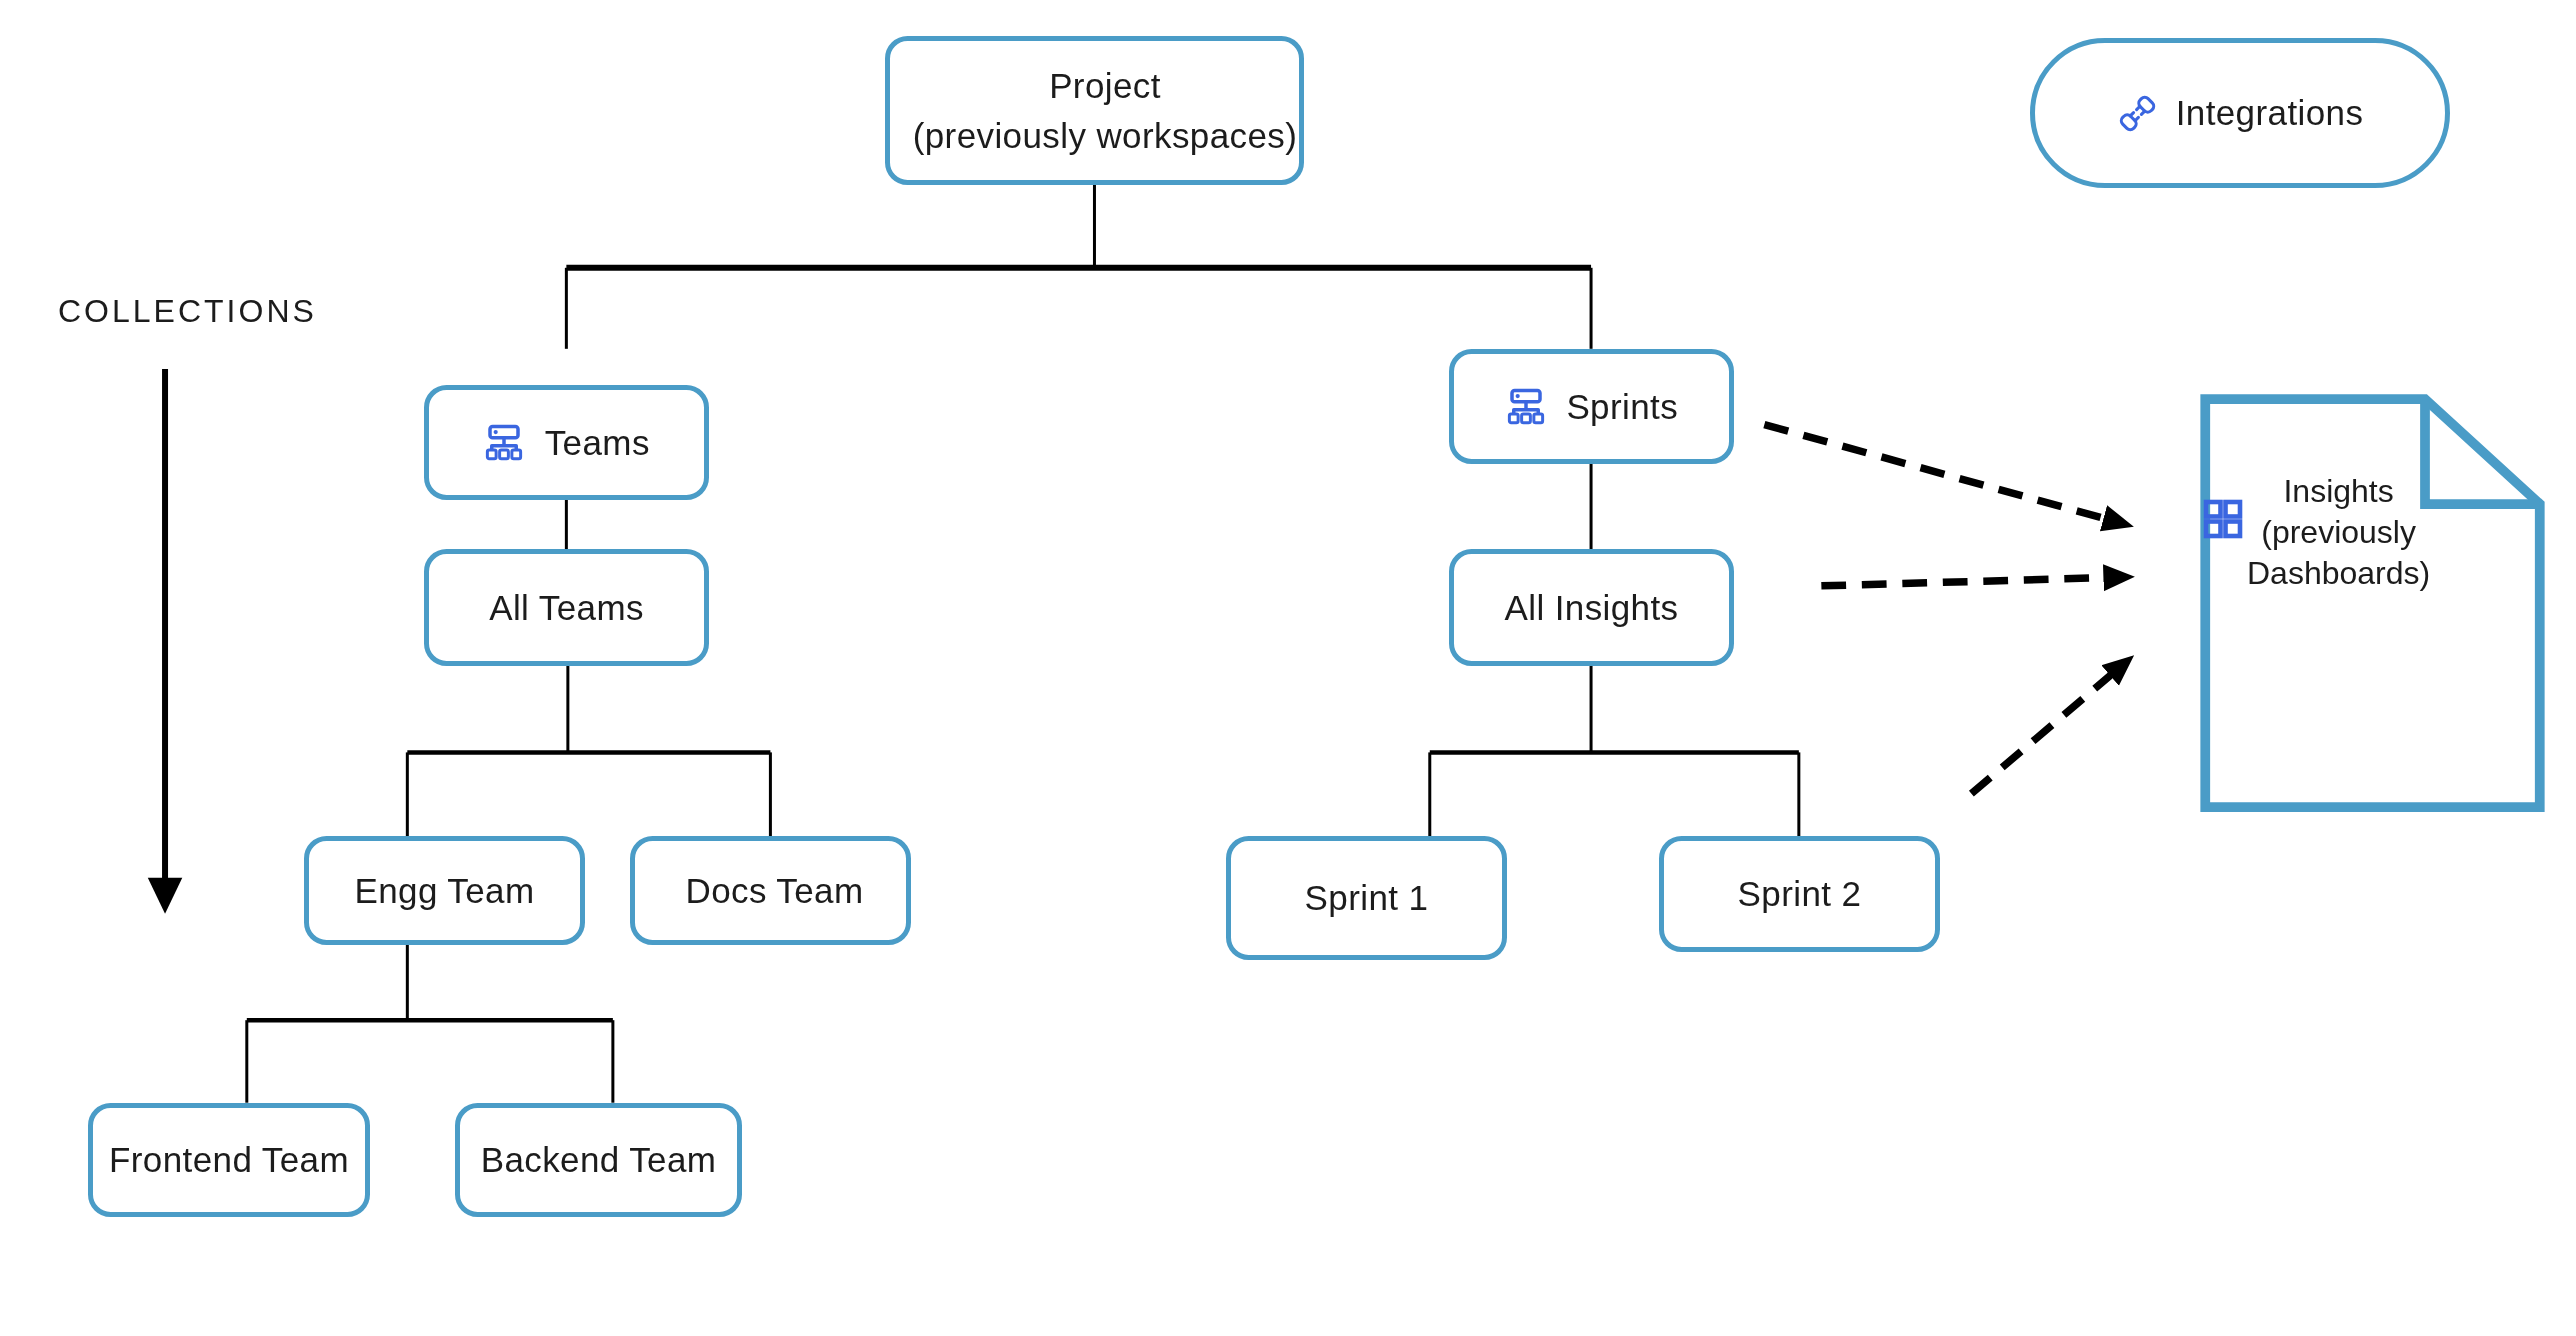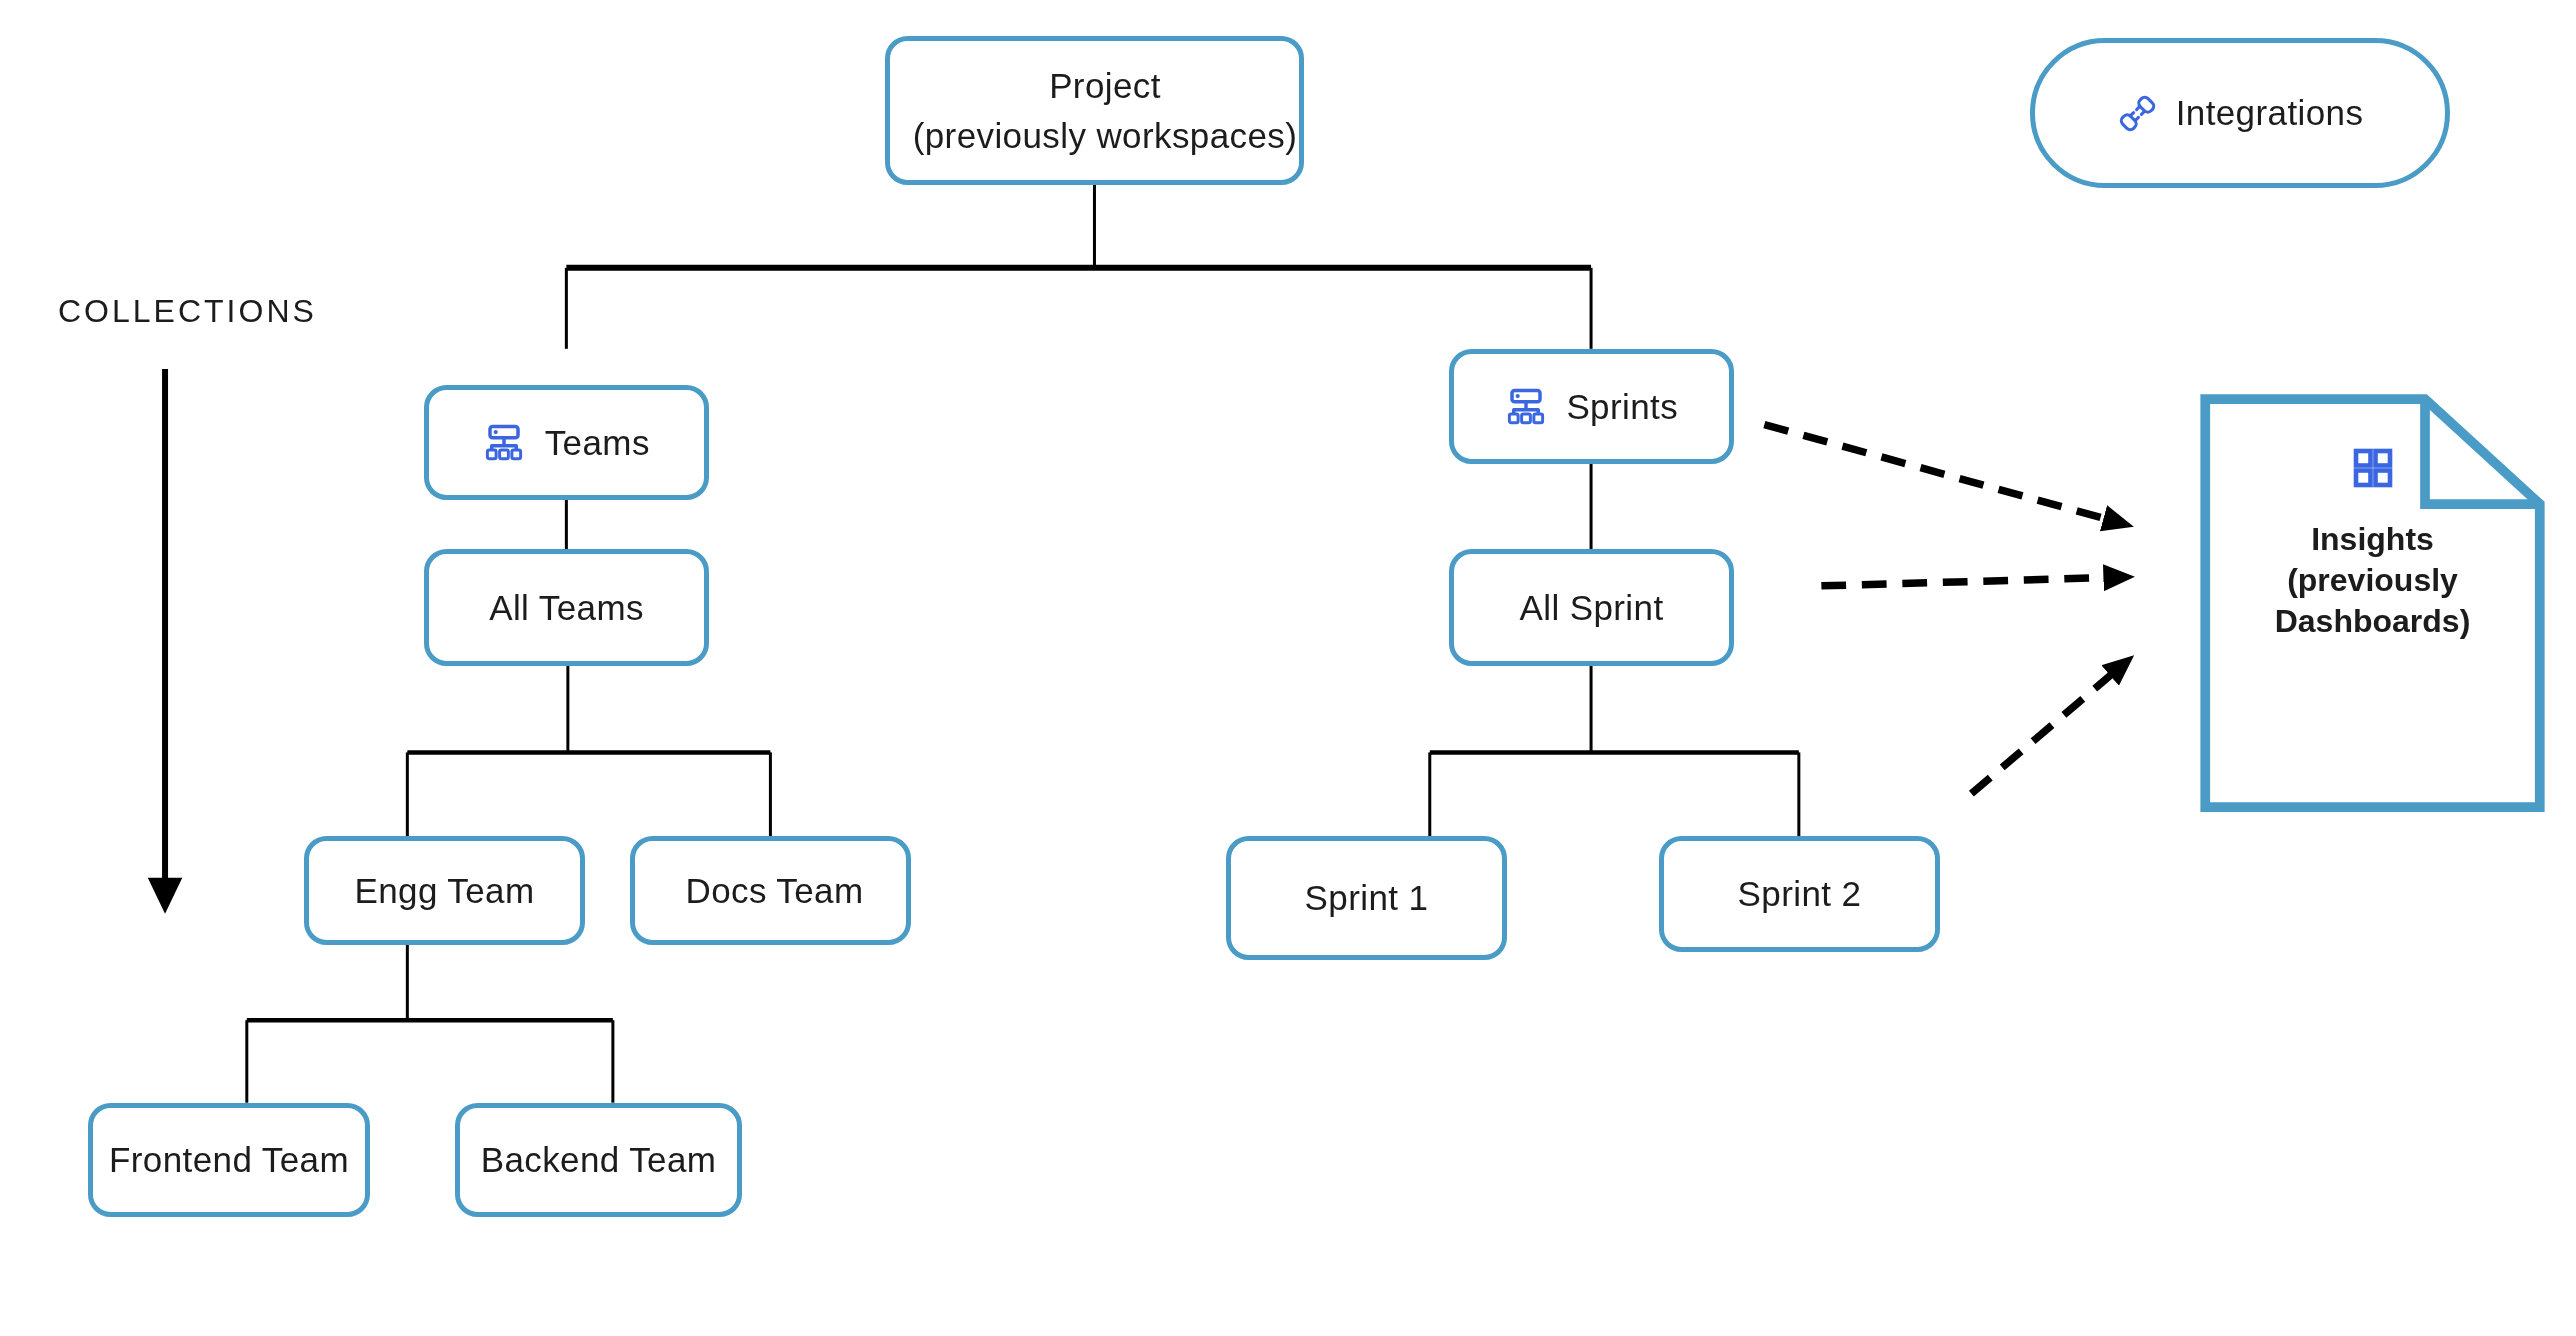--- a/index.html
+++ b/index.html
@@ -78,23 +78,22 @@
     top: 0;
     width: 100%;
     height: 100%;
   }
   .insights-content {
     position: absolute;
     left: 0;
     top: 51px;
     width: 100%;
     display: flex;
-    flex-direction: column;
+    flex-direction: row;
     align-items: center;
-    font-weight: bold;
   }
   .insights-text {
     margin-top: 27px;
     text-align: center;
     font-size: 32px;
     line-height: 41px;
     color: var(--text);
   }
   .icon {
     display: block;
@@ -189,21 +188,21 @@
         <rect x="5" y="32" width="10" height="10" rx="2" stroke-width="3.4"></rect>
         <rect x="19" y="32" width="10" height="10" rx="2" stroke-width="3.4"></rect>
         <rect x="33" y="32" width="10" height="10" rx="2" stroke-width="3.4"></rect>
       </g>
       <circle cx="14.5" cy="11.5" r="2.4" fill="#3a66e0"></circle>
     </svg>
     <span>Sprints</span>
   </div>
 
   <div class="node" style="left:1449px; top:549px; width:285px; height:117px;">
-    <span>All Sprint</span>
+    <span>All Insights</span>
   </div>
 
   <div class="node" style="left:267px; top:836px; width:281px; height:109px;margin-left:37px;">
     <span>Engg Team</span>
   </div>
 
   <div class="node" style="left:630px; top:836px; width:281px; height:109px;padding-left:8px;">
     <span>Docs Team</span>
   </div>
 

